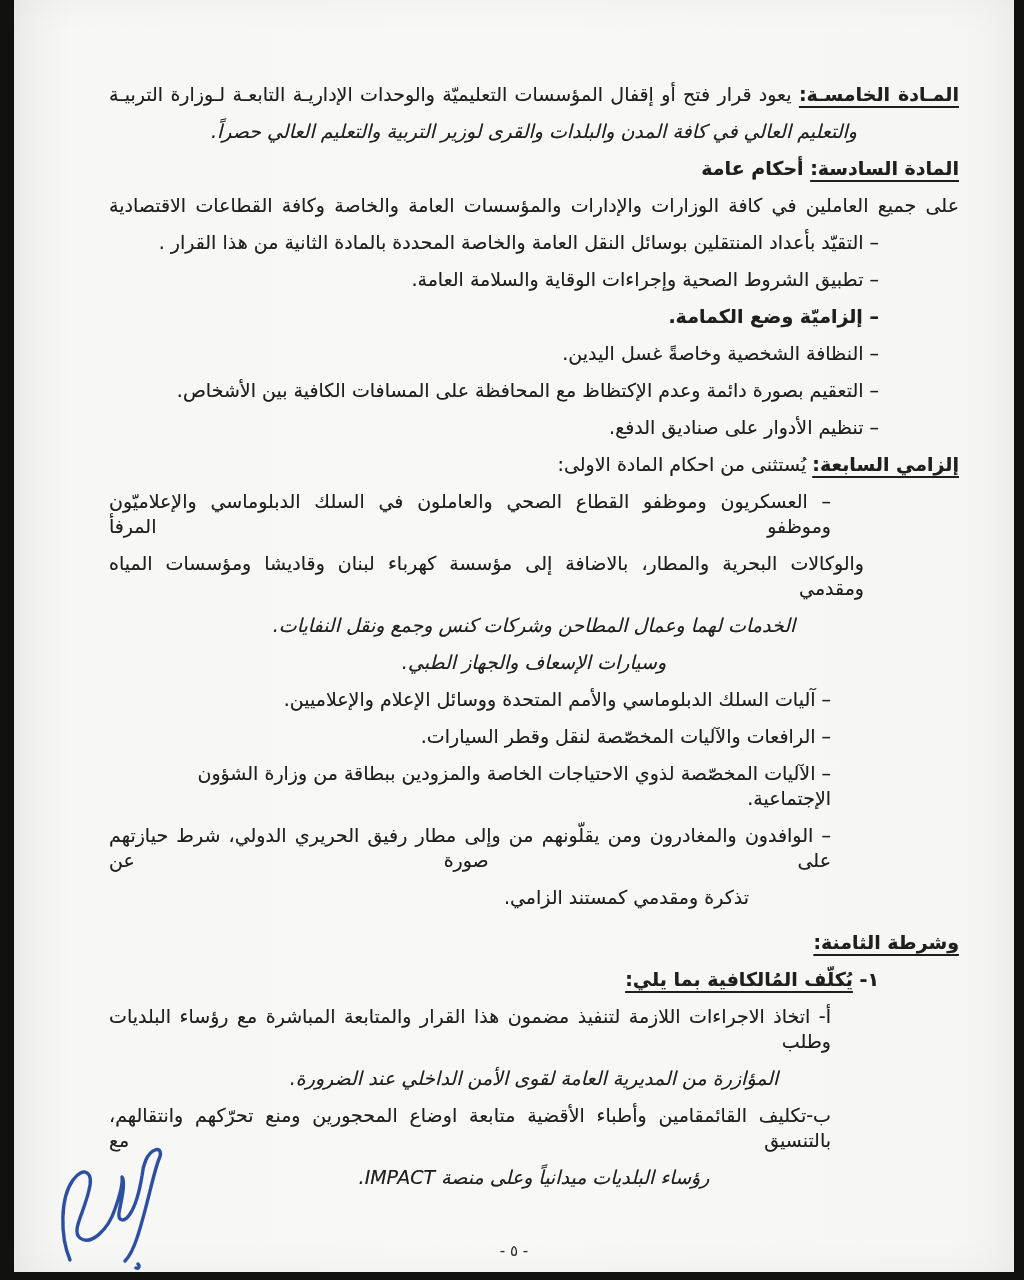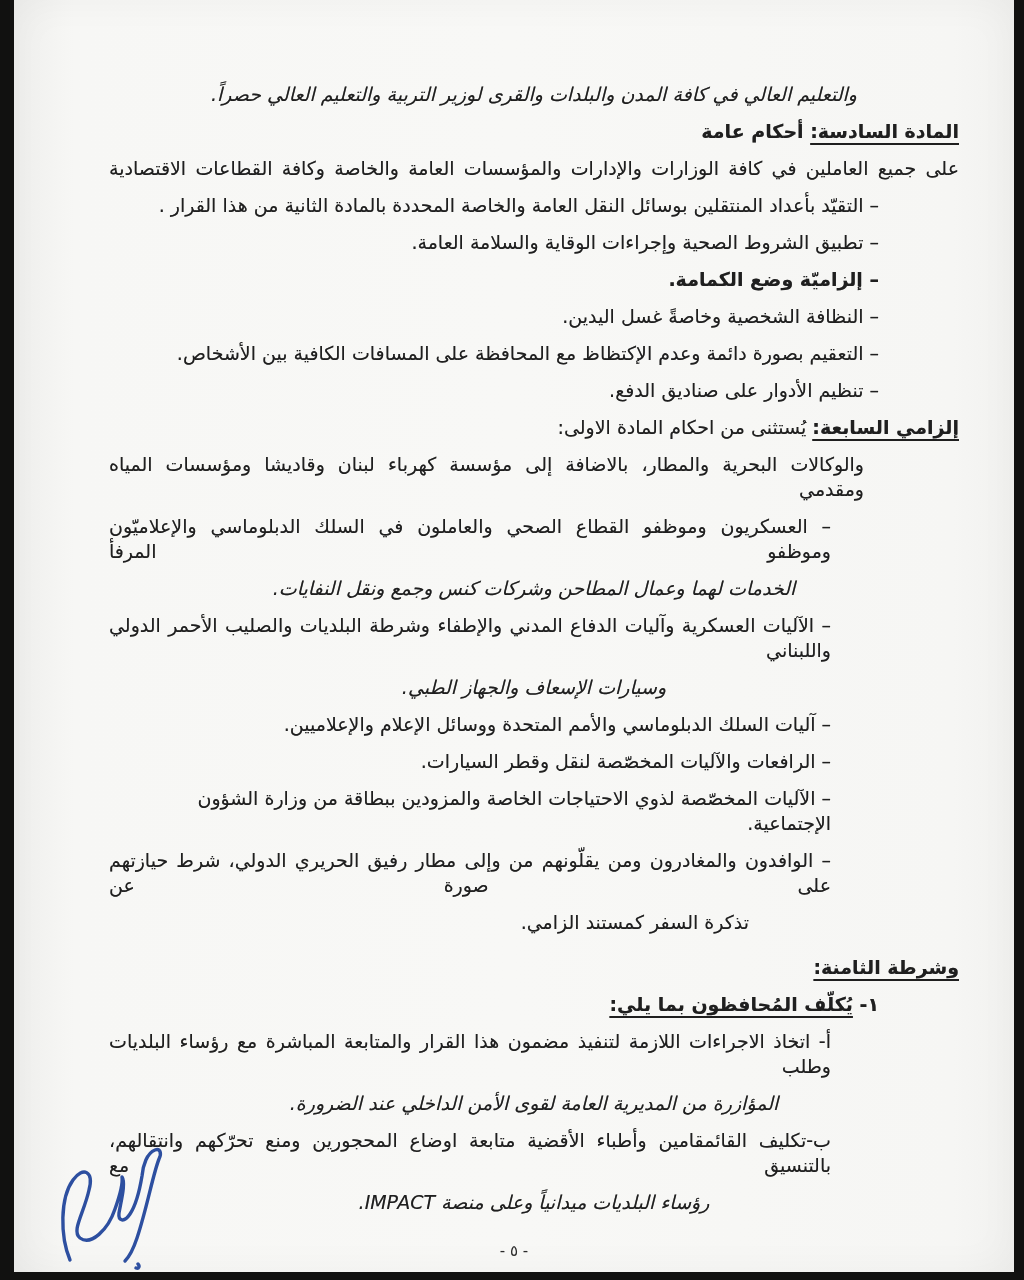--- a/index.html
+++ b/index.html
@@ -62,42 +62,42 @@
     left:44px; top:1138px;
     width:130px; height:132px;
   }
 </style>
 </head>
 <body>
 
 <div class="page">
 
   <div class="content">
+      <div class="line stretch"><span class="bold underline">المـادة الخامسـة:</span><span> يعود قرار فتح أو إقفال المؤسسات التعليميّة والوحدات الإداريـة التابعـة لـوزارة التربيـة</span></div>
       <div class="line center"><span>والتعليم العالي في كافة المدن والبلدات والقرى لوزير التربية والتعليم العالي حصراً.</span></div>
       <div class="line right"><span class="bold underline">المادة السادسة:</span><span class="bold"> أحكام عامة</span></div>
       <div class="line stretch"><span>على جميع العاملين في كافة الوزارات والإدارات والمؤسسات العامة والخاصة وكافة القطاعات الاقتصادية</span></div>
       <div class="line right indent1"><span>– التقيّد بأعداد المنتقلين بوسائل النقل العامة والخاصة المحددة بالمادة الثانية من هذا القرار .</span></div>
       <div class="line right indent1"><span>– تطبيق الشروط الصحية وإجراءات الوقاية والسلامة العامة.</span></div>
       <div class="line right indent1"><span class="bold">– إلزاميّة وضع الكمامة.</span></div>
       <div class="line right indent1"><span>– النظافة الشخصية وخاصةً غسل اليدين.</span></div>
       <div class="line right indent1"><span>– التعقيم بصورة دائمة وعدم الإكتظاظ مع المحافظة على المسافات الكافية بين الأشخاص.</span></div>
       <div class="line right indent1"><span>– تنظيم الأدوار على صناديق الدفع.</span></div>
       <div class="line right"><span class="bold underline">إلزامي السابعة:</span><span> يُستثنى من احكام المادة الاولى:</span></div>
+      <div class="line stretch indent2"><span>– العسكريون وموظفو القطاع الصحي والعاملون في السلك الدبلوماسي والإعلاميّون وموظفو المرفأ</span></div>
       <div class="line stretch indent3"><span>والوكالات البحرية والمطار، بالاضافة إلى مؤسسة كهرباء لبنان وقاديشا ومؤسسات المياه ومقدمي</span></div>
-      <div class="line stretch indent2"><span>– العسكريون وموظفو القطاع الصحي والعاملون في السلك الدبلوماسي والإعلاميّون وموظفو المرفأ</span></div>
       <div class="line center"><span>الخدمات لهما وعمال المطاحن وشركات كنس وجمع ونقل النفايات.</span></div>
-      <div class="line stretch indent2"><span>– الآليات العسكرية وآليات الدفاع المدني والإطفاء وشرطة البلديات والصليب الأحمر الدولي واللبناني</span></div>
       <div class="line center"><span>وسيارات الإسعاف والجهاز الطبي.</span></div>
       <div class="line right indent2"><span>– آليات السلك الدبلوماسي والأمم المتحدة ووسائل الإعلام والإعلاميين.</span></div>
       <div class="line right indent2"><span>– الرافعات والآليات المخصّصة لنقل وقطر السيارات.</span></div>
       <div class="line right indent2"><span>– الآليات المخصّصة لذوي الاحتياجات الخاصة والمزودين ببطاقة من وزارة الشؤون الإجتماعية.</span></div>
       <div class="line stretch indent2"><span>– الوافدون والمغادرون ومن يقلّونهم من وإلى مطار رفيق الحريري الدولي، شرط حيازتهم على صورة عن</span></div>
-      <div class="line right indent4"><span>تذكرة السفر كمستند الزامي.</span></div>
+      <div class="line right indent4"><span>تذكرة ومقدمي كمستند الزامي.</span></div>
       <div class="line right gap-before"><span class="bold underline">وشرطة الثامنة:</span></div>
-      <div class="line right indent1"><span class="bold">١- </span><span class="bold underline">يُكلّف المُحافظون بما يلي:</span></div>
+      <div class="line right indent1"><span class="bold">١- </span><span class="bold underline">يُكلّف المُالكافية بما يلي:</span></div>
       <div class="line stretch indent2"><span>أ- اتخاذ الاجراءات اللازمة لتنفيذ مضمون هذا القرار والمتابعة المباشرة مع رؤساء البلديات وطلب</span></div>
       <div class="line center"><span>المؤازرة من المديرية العامة لقوى الأمن الداخلي عند الضرورة.</span></div>
       <div class="line stretch indent2"><span>ب-تكليف القائمقامين وأطباء الأقضية متابعة اوضاع المحجورين ومنع تحرّكهم وانتقالهم، بالتنسيق مع</span></div>
       <div class="line center"><span>رؤساء البلديات ميدانياً وعلى منصة IMPACT.</span></div>
     </div>
 
   <svg class="signature" viewBox="0 0 130 132" xmlns="http://www.w3.org/2000/svg">
     <g fill="none" stroke="#2d4fa0" stroke-width="3.4" stroke-linecap="round" stroke-linejoin="round">
       <path d="M 12 122
                C 2 98 2 60 15 42

